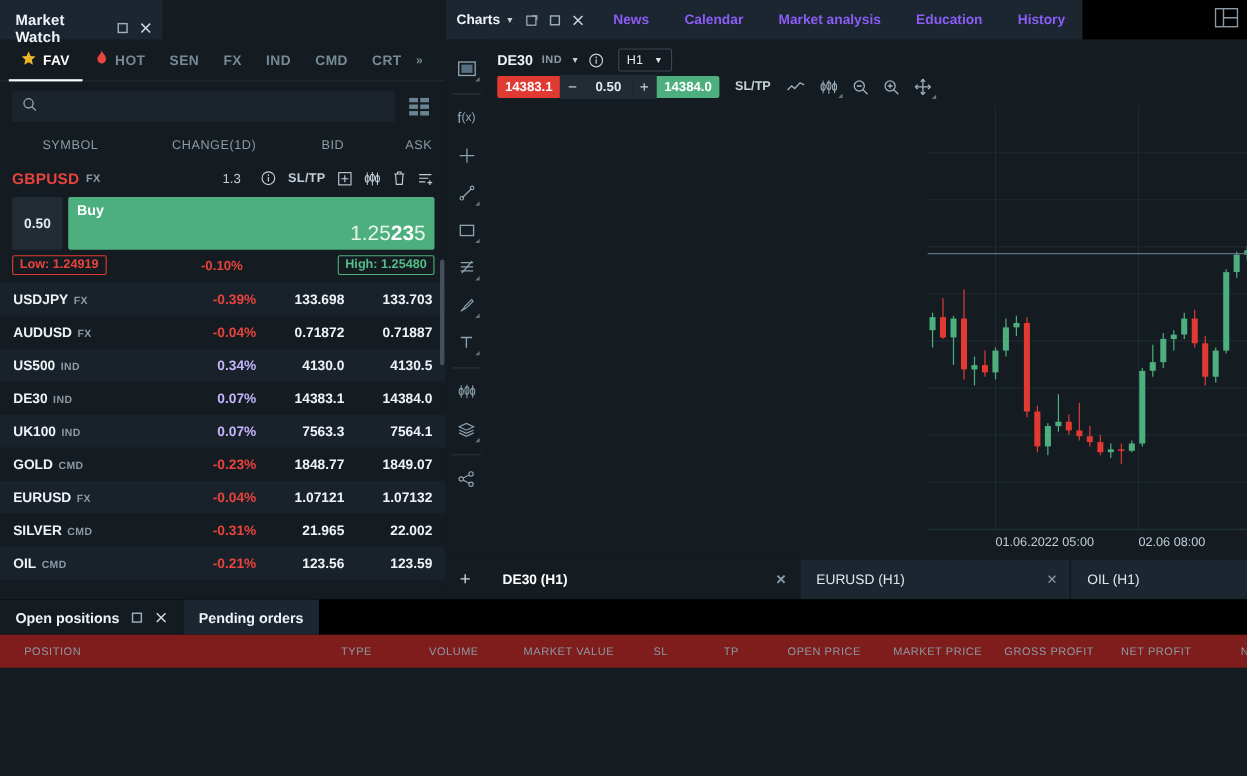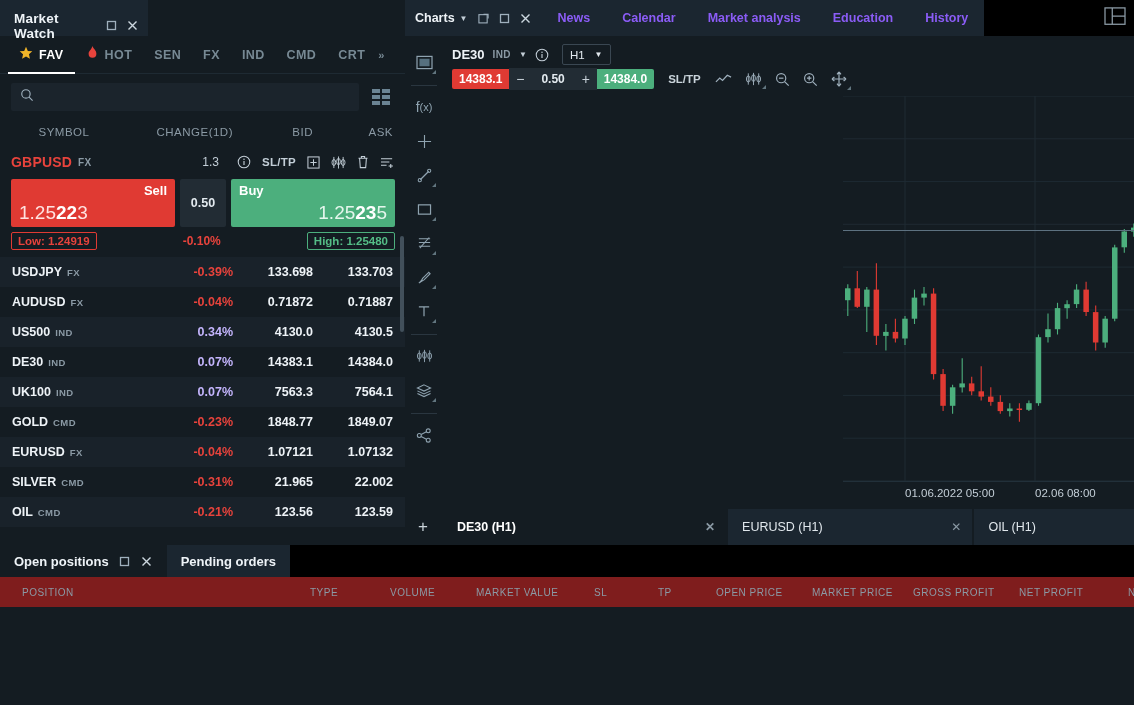--- a/index.html
+++ b/index.html
@@ -353,24 +353,20 @@
           <span class="ic">
             <svg width="15" height="13" viewBox="0 0 16 14">
                 <path d="M1 3 L13 3 M1 6.5 L10 6.5 M1 10 L7 10" stroke="#c3ced7" stroke-width="1.15"></path>
                 <path d="M11.5 8.5 L11.5 13 M9.2 10.8 L13.8 10.8" stroke="#c3ced7" stroke-width="1.15"></path>
               </svg>
           </span>
         </span>
       </div>
 
       <div class="deal-row">
-        <div class="sell-btn">
-          <span class="lbl">Sell</span>
-          <span class="px"><span>1.25</span><b>22</b><span>3</span></span>
-        </div>
         <div class="vol-box">0.50</div>
         <div class="buy-btn">
           <span class="lbl">Buy</span>
           <span class="px"><span>1.25</span><b>23</b><span>5</span></span>
         </div>
       </div>
 
       <div class="lowhigh">
         <span class="low-chip">Low: 1.24919</span>
         <span class="chg-mid">-0.10%</span>

